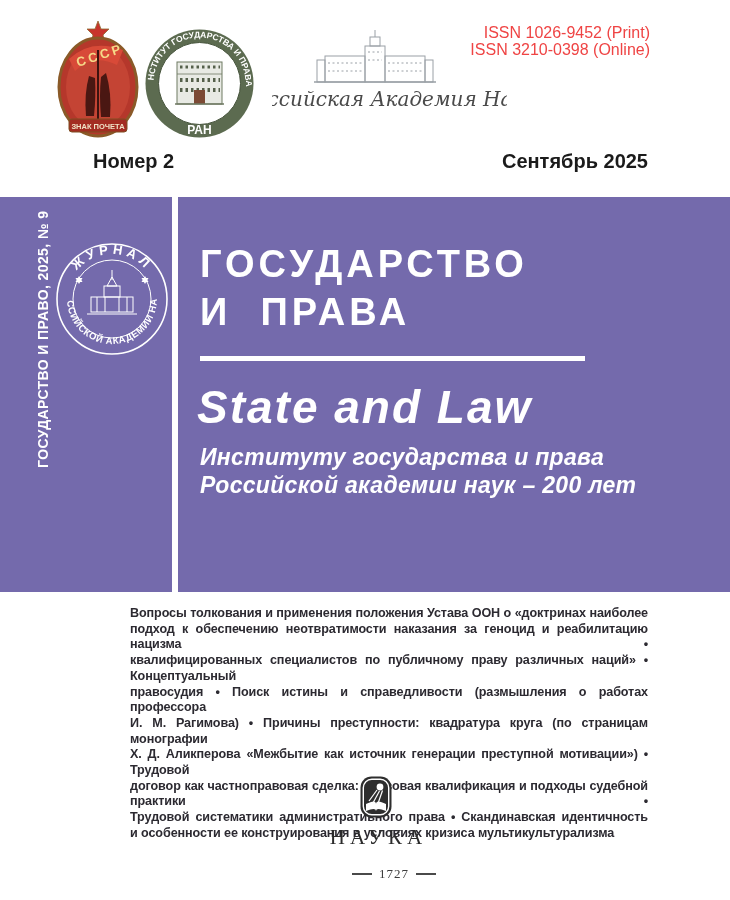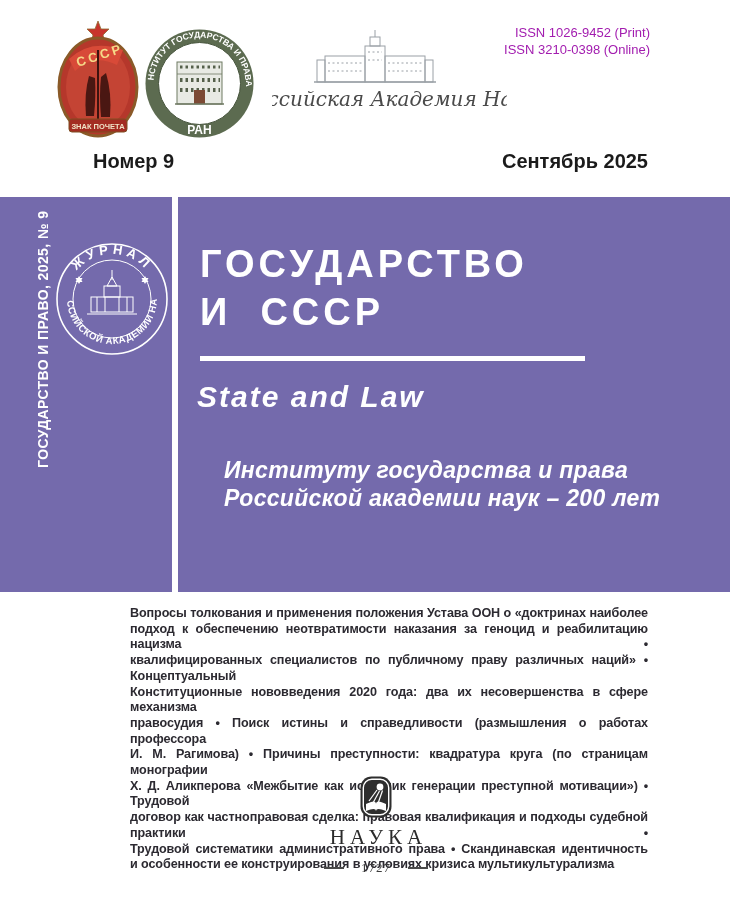--- a/index.html
+++ b/index.html
@@ -7,62 +7,62 @@
     position:relative;width:730px;height:900px;margin:0 auto;
     background:#ffffff;overflow:hidden;
     font-family:"Liberation Sans",sans-serif;
   }
   
   .badge-logo{position:absolute;left:50px;top:20px;}
   .igp-logo{position:absolute;left:142px;top:26px;}
   .ran-logo{position:absolute;left:272px;top:30px;}
   .issn{
     position:absolute;right:80px;top:24px;text-align:right;
-    font-size:13px;line-height:17px;color:#a21caf;
+    font-size:16px;line-height:17px;color:#ef4444;
   }
   .issue-label{position:absolute;left:93px;top:150px;font-size:20px;font-weight:bold;color:#1b1b1b;}
   .date-label{position:absolute;right:82px;top:150px;font-size:20px;font-weight:bold;color:#1b1b1b;}
   
   .purple{position:absolute;left:0;top:197px;width:730px;height:395px;background:#746AAC;}
   .v-sep{position:absolute;left:172px;top:0;width:6px;height:395px;background:#ffffff;}
   .journal-seal{position:absolute;left:53px;top:43px;}
   .spine{
     position:absolute;left:35px;top:271px;
     transform:rotate(-90deg);transform-origin:0 0;
     white-space:nowrap;color:#ffffff;font-weight:bold;font-size:14px;letter-spacing:.4px;
   }
   .title{
     position:absolute;left:200px;top:43px;color:#ffffff;font-weight:bold;
     font-size:38px;line-height:48px;letter-spacing:4px;white-space:pre;
   }
   .rule{position:absolute;left:200px;top:159px;width:385px;height:5px;background:#ffffff;}
   .subtitle-en{
     position:absolute;left:197px;top:183px;color:#ffffff;
-    font-weight:bold;font-style:italic;font-size:30px;letter-spacing:2px;
+    font-weight:bold;font-style:italic;font-size:46px;letter-spacing:2px;
   }
   .dedication{
-    position:absolute;left:200px;top:259px;color:#ffffff;
-    font-weight:bold;font-style:italic;font-size:23px;line-height:28px;letter-spacing:.3px;margin-left:24px;
+    position:absolute;left:200px;top:246px;color:#ffffff;
+    font-weight:bold;font-style:italic;font-size:23px;line-height:28px;letter-spacing:.3px;
   }
   
   .topics{position:absolute;left:130px;top:606px;width:518px;color:#2c2a31;}
   .topic-line{
     font-size:12.6px;line-height:15.7px;font-weight:bold;letter-spacing:-.1px;
     text-align:justify;text-align-last:justify;white-space:normal;
   }
   .topic-line.last{text-align-last:left;}
   
   .nauka{position:absolute;left:316px;top:775px;width:120px;text-align:center;}
   .nauka svg{display:block;margin:0 auto;}
   .nauka-name{
     margin-top:6px;font-family:"Liberation Serif",serif;font-size:21px;
     letter-spacing:5px;color:#2b2b2b;padding-left:5px;
   }
   .nauka-year{
-    margin-top:10px;display:flex;align-items:center;justify-content:center;gap:17px;
+    margin-top:16px;display:flex;align-items:center;justify-content:flex-end;gap:7px;
     font-family:"Liberation Serif",serif;font-size:13px;color:#3c3c3c;letter-spacing:1px;
   }
   .nauka-year .dash{display:inline-block;width:20px;height:2px;background:#4a4a4a;}
 </style>
 </head>
 <body>
 
 <div class="page">
 
   <svg class="badge-logo" width="96" height="122" viewBox="0 0 96 122">
@@ -119,21 +119,21 @@
       <line x1="42" y1="52" x2="164" y2="52" stroke-width="1.4"></line>
     </g>
     <text x="117" y="76" text-anchor="middle" font-family="DejaVu Serif, serif" font-style="italic" font-size="20" fill="#4a4a4a">Российская Академия Наук</text>
   </svg>
 
   <div class="issn">
     <div>ISSN 1026-9452 (Print)</div>
     <div>ISSN 3210-0398 (Online)</div>
   </div>
 
-  <div class="issue-label">Номер 9</div>
+  <div class="issue-label">Номер 2</div>
   <div class="date-label">Сентябрь 2025</div>
 
   <div class="purple">
     <div class="v-sep"></div>
 
     <svg class="journal-seal" width="118" height="118" viewBox="0 0 118 118">
       <circle cx="59" cy="59" r="55" fill="none" stroke="#ffffff" stroke-width="1.6"></circle>
       <circle cx="59" cy="59" r="39" fill="none" stroke="#ffffff" stroke-width="1"></circle>
       <defs>
         <path id="jsTop" d="M 14,59 A 45,45 0 1 1 104,59" fill="none"></path>
@@ -161,34 +161,33 @@
         <line x1="44" y1="57" x2="44" y2="72"></line>
         <line x1="52" y1="57" x2="52" y2="72"></line>
         <line x1="66" y1="57" x2="66" y2="72"></line>
         <line x1="74" y1="57" x2="74" y2="72"></line>
         <line x1="34" y1="74" x2="84" y2="74"></line>
       </g>
     </svg>
 
     <div class="spine">ГОСУДАРСТВО И ПРАВО, 2025, № 9</div>
 
-    <div class="title"><span>ГОСУДАРСТВО</span><br><span>И  СССР</span></div>
+    <div class="title"><span>ГОСУДАРСТВО</span><br><span>И  ПРАВА</span></div>
 
     <div class="rule"></div>
 
     <div class="subtitle-en">State and Law</div>
 
     <div class="dedication"><span>Институту государства и права</span><br><span>Российской академии наук – 200 лет</span></div>
   </div>
 
   <div class="topics">
     <div class="topic-line">Вопросы толкования и применения положения Устава ООН о «доктринах наиболее</div>
     <div class="topic-line">подход к обеспечению неотвратимости наказания за геноцид и реабилитацию нацизма •</div>
     <div class="topic-line">квалифицированных специалистов по публичному праву различных наций» • Концептуальный</div>
-    <div class="topic-line">Конституционные нововведения 2020 года: два их несовершенства в сфере механизма</div>
     <div class="topic-line">правосудия • Поиск истины и справедливости (размышления о работах профессора</div>
     <div class="topic-line">И. М. Рагимова) • Причины преступности: квадратура круга (по страницам монографии</div>
     <div class="topic-line">Х. Д. Аликперова «Межбытие как источник генерации преступной мотивации») • Трудовой</div>
     <div class="topic-line">договор как частноправовая сделка: правовая квалификация и подходы судебной практики •</div>
     <div class="topic-line">Трудовой систематики административного права • Скандинавская идентичность</div>
     <div class="topic-line last">и особенности ее конструирования в условиях кризиса мультикультурализма</div>
   </div>
 
   <div class="nauka">
     <svg width="34" height="44" viewBox="0 0 34 44">

